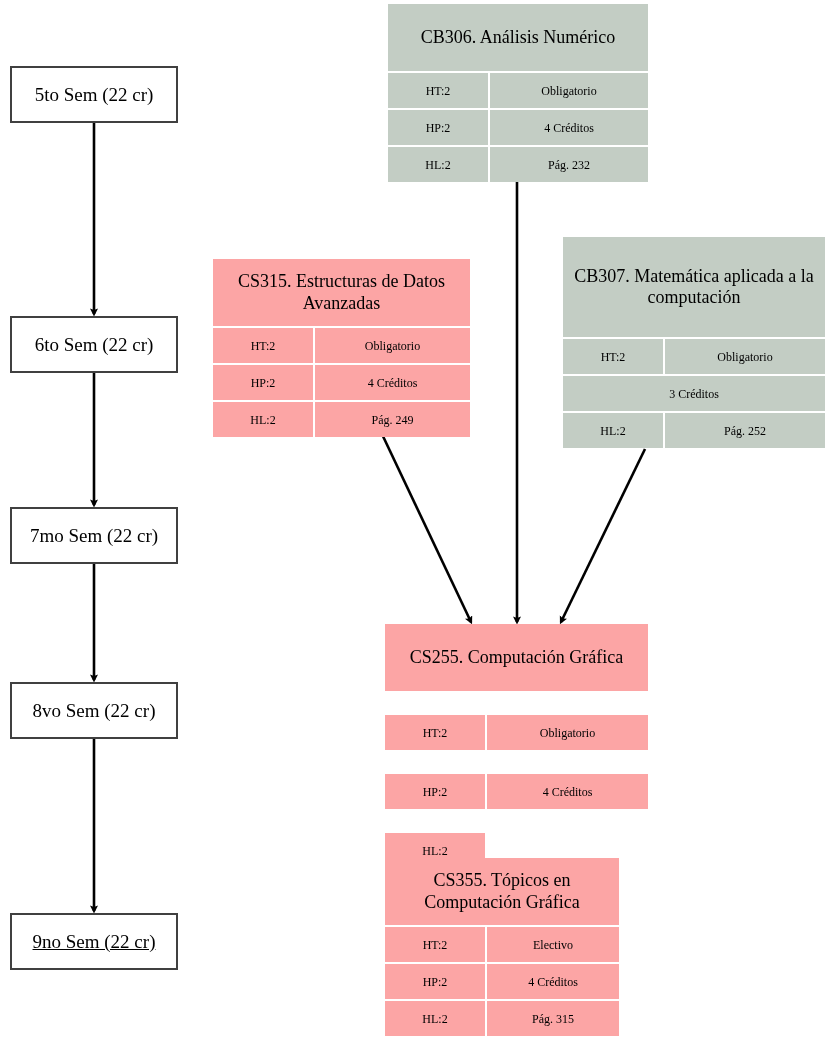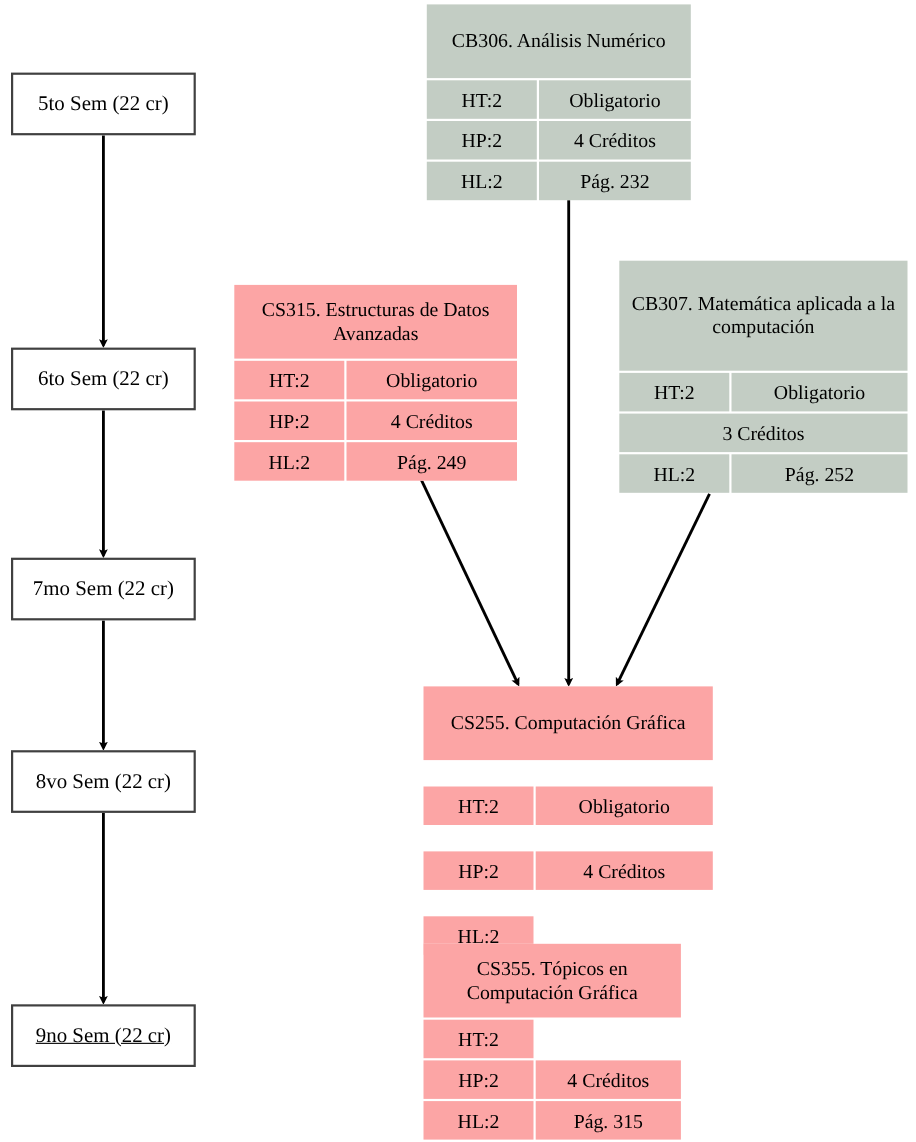--- a/index.html
+++ b/index.html
@@ -37,21 +37,21 @@
     line-height:1.18;
     padding:4px 6px;
   }
   .card .row{
     display:flex;
     gap:2px;
     height:35px;
   }
   .card .cell{
     display:flex;align-items:center;justify-content:center;
-    font-size:18px;
+    font-size:12px;
     line-height:1;
   }
   .card .cell.k{width:100px;flex:0 0 100px;}
   .card .cell.v{flex:1 1 auto;}
 
   .card.green .hdr,.card.green .cell{background:#c3cdc4;}
   .card.blue  .hdr,.card.blue  .cell{background:#fca5a5;text-align:center;}
 
   
   #arrows{position:absolute;left:0;top:0;width:833px;height:1038px;pointer-events:none;}
@@ -80,21 +80,21 @@
   </svg>
 
   <div id="sem-layer">
       <div class="sem-box" style="left: 10px; top: 66px; width: 168px; height: 57px;">5to Sem (22 cr)</div>
       <div class="sem-box" style="left: 10px; top: 316px; width: 168px; height: 57px;">6to Sem (22 cr)</div>
       <div class="sem-box" style="left: 10px; top: 507px; width: 168px; height: 57px;">7mo Sem (22 cr)</div>
       <div class="sem-box" style="left: 10px; top: 682px; width: 168px; height: 57px;">8vo Sem (22 cr)</div>
       <div class="sem-box" style="left: 10px; top: 913px; width: 168px; height: 57px; text-decoration: underline;">9no Sem (22 cr)</div>
     </div>
   <div id="card-layer">
-      <div class="card green" style="left: 388px; top: 4px; width: 240px;">
+      <div class="card green" style="left: 388px; top: 4px; width: 260px;">
         <div class="hdr" style="height: 59px;">CB306. Análisis Numérico</div>
         <div class="row">
           <div class="cell k">HT:2</div>
           <div class="cell v">Obligatorio</div>
         </div>
         <div class="row">
           <div class="cell k">HP:2</div>
           <div class="cell v">4 Créditos</div>
         </div>
         <div class="row">
@@ -142,20 +142,21 @@
           <div class="cell v">4 Créditos</div>
         </div>
         <div class="row">
           <div class="cell k">HL:2</div>
         </div>
       </div>
       <div class="card blue" style="left: 385px; top: 858px; width: 234px;">
         <div class="hdr" style="height: 59px;">CS355. Tópicos en Computación Gráfica</div>
         <div class="row">
           <div class="cell k">HT:2</div>
+          <div class="cell v">Electivo</div>
         </div>
         <div class="row">
           <div class="cell k">HP:2</div>
           <div class="cell v">4 Créditos</div>
         </div>
         <div class="row">
           <div class="cell k">HL:2</div>
           <div class="cell v">Pág. 315</div>
         </div>
       </div>

